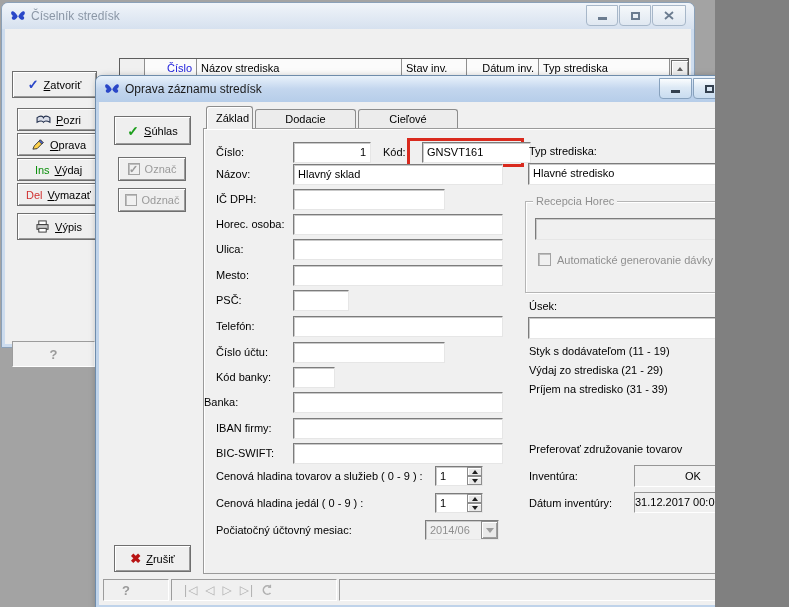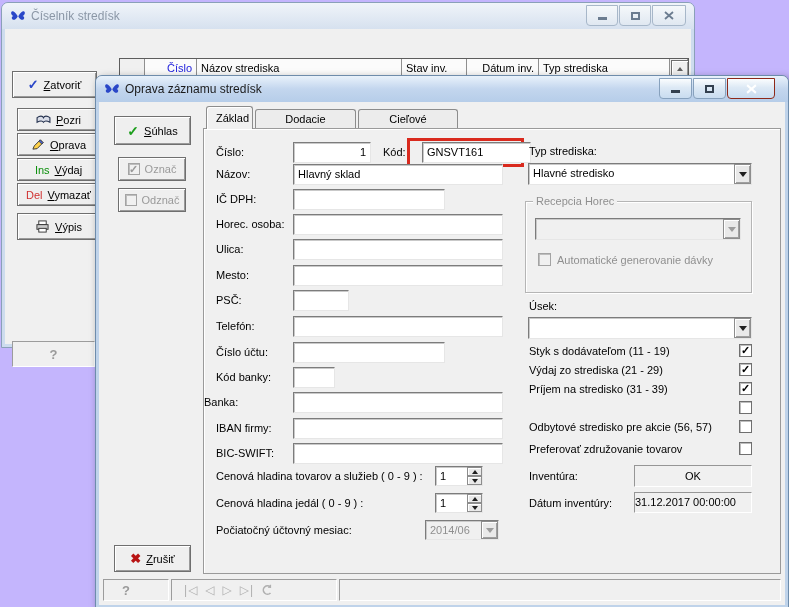--- a/index.html
+++ b/index.html
@@ -1,17 +1,17 @@
 <!DOCTYPE html>
 <html><head>
 <meta charset="utf-8">
 <style>
   html,body{margin:0;padding:0}
   body{background:#808080;font-family:"Liberation Sans",sans-serif}
-  #screen{position:relative;width:789px;height:607px;background:#c4b5fd;overflow:hidden}
+  #screen{position:relative;width:715px;height:607px;background:#a3a3a3;overflow:hidden}
   .lbl{position:absolute;font-size:11px;color:#000;white-space:nowrap}
   .dis-lbl{color:#8f8f8f}
   
   .win{position:absolute;border:1px solid #6e8cab;border-radius:7px 7px 0 0;background:#bfd3ea}
   .win.inactive{border-color:#8aa0b8;background:#cddcee}
   .titlebar{position:absolute;left:0;top:0;right:0;height:26px;border-radius:6px 6px 0 0;
     background:linear-gradient(#e9f2fb,#c3d6ee 50%,#b6cde9);display:flex;align-items:center;padding-left:8px}
   .inactive .titlebar{background:linear-gradient(#f0f4f9,#d6e1ef)}
   .wtitle{font-size:12px;color:#1b1b1b;margin-left:5px}
   .inactive .wtitle{color:#8b97a6}
@@ -294,21 +294,20 @@
       <div class="cb" style="left:640px;top:242px">✓</div>
 
       <div class="lbl" style="left:430px;top:262px">Výdaj zo strediska (21 - 29)</div>
       <div class="cb" style="left:640px;top:261px">✓</div>
 
       <div class="lbl" style="left:430px;top:281px">Príjem na stredisko (31 - 39)</div>
       <div class="cb" style="left:640px;top:280px">✓</div>
 
       <div class="cb" style="left:640px;top:299px"></div>
 
-      <div class="lbl" style="left:430px;top:319px">Odbytové stredisko pre akcie (56, 57)</div>
       <div class="cb" style="left:640px;top:318px"></div>
 
       <div class="lbl" style="left:430px;top:341px">Preferovať združovanie tovarov</div>
       <div class="cb" style="left:640px;top:340px"></div>
 
       <div class="lbl" style="left:430px;top:368px">Inventúra:</div>
       <div class="sunken" style="left:535px;top:363px;width:118px;height:22px;text-align:center;font-size:11px;padding-top:4px;color:#000">
         <span>OK</span>
       </div>
 

